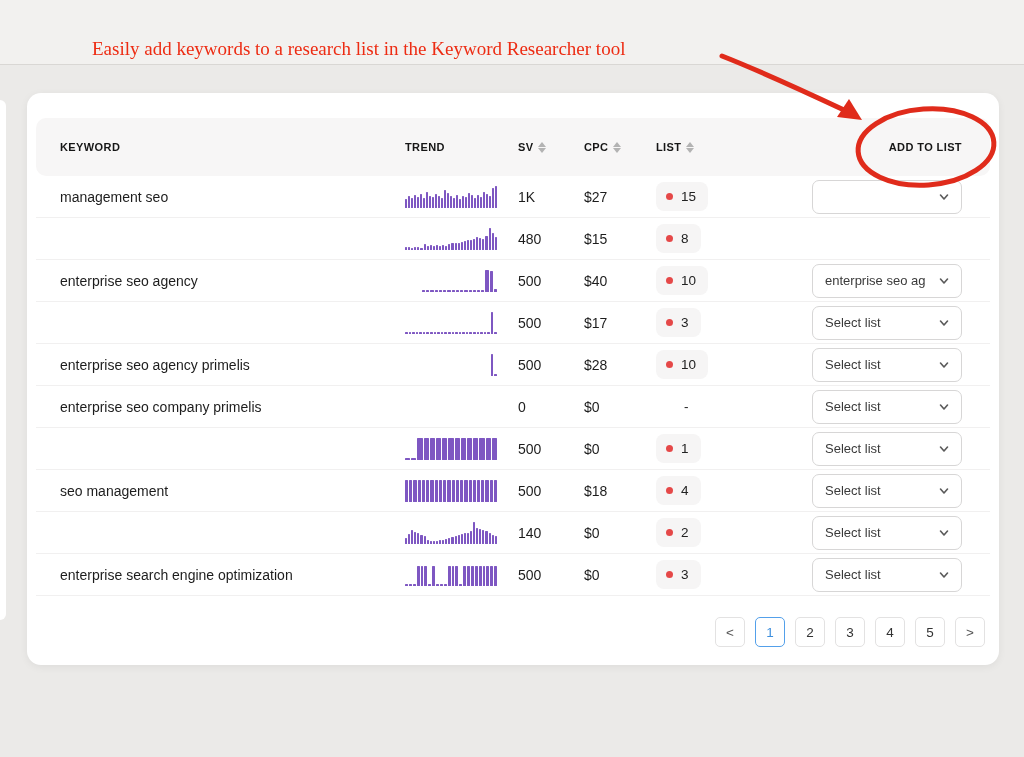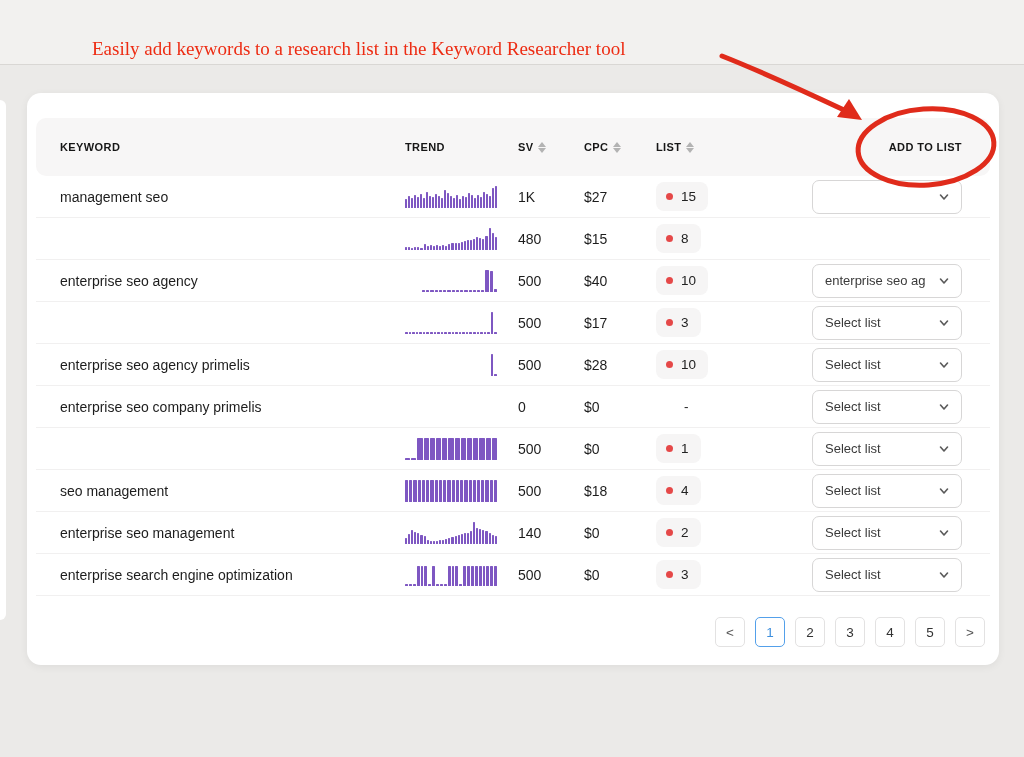--- a/index.html
+++ b/index.html
@@ -477,21 +477,20 @@
       <div class="select-box">
         <span class="lbl">Select list</span>
         <svg class="chev" viewBox="0 0 10 10">
               <polyline points="1.5,3 5,7 8.5,3"></polyline>
             </svg>
       </div>
     </div>
   </div>
 
   <div class="row">
-    <div class="cell-kw">enterprise seo management</div>
     <div class="cell-trend">
       <div class="trend-chart">
             <span class="bar" style="height: 5.28px;"></span>
             <span class="bar" style="height: 9.68px;"></span>
             <span class="bar" style="height: 13.64px;"></span>
             <span class="bar" style="height: 11.44px;"></span>
             <span class="bar" style="height: 10.12px;"></span>
             <span class="bar" style="height: 8.8px;"></span>
             <span class="bar" style="height: 7.48px;"></span>
             <span class="bar" style="height: 3.08px;"></span>

